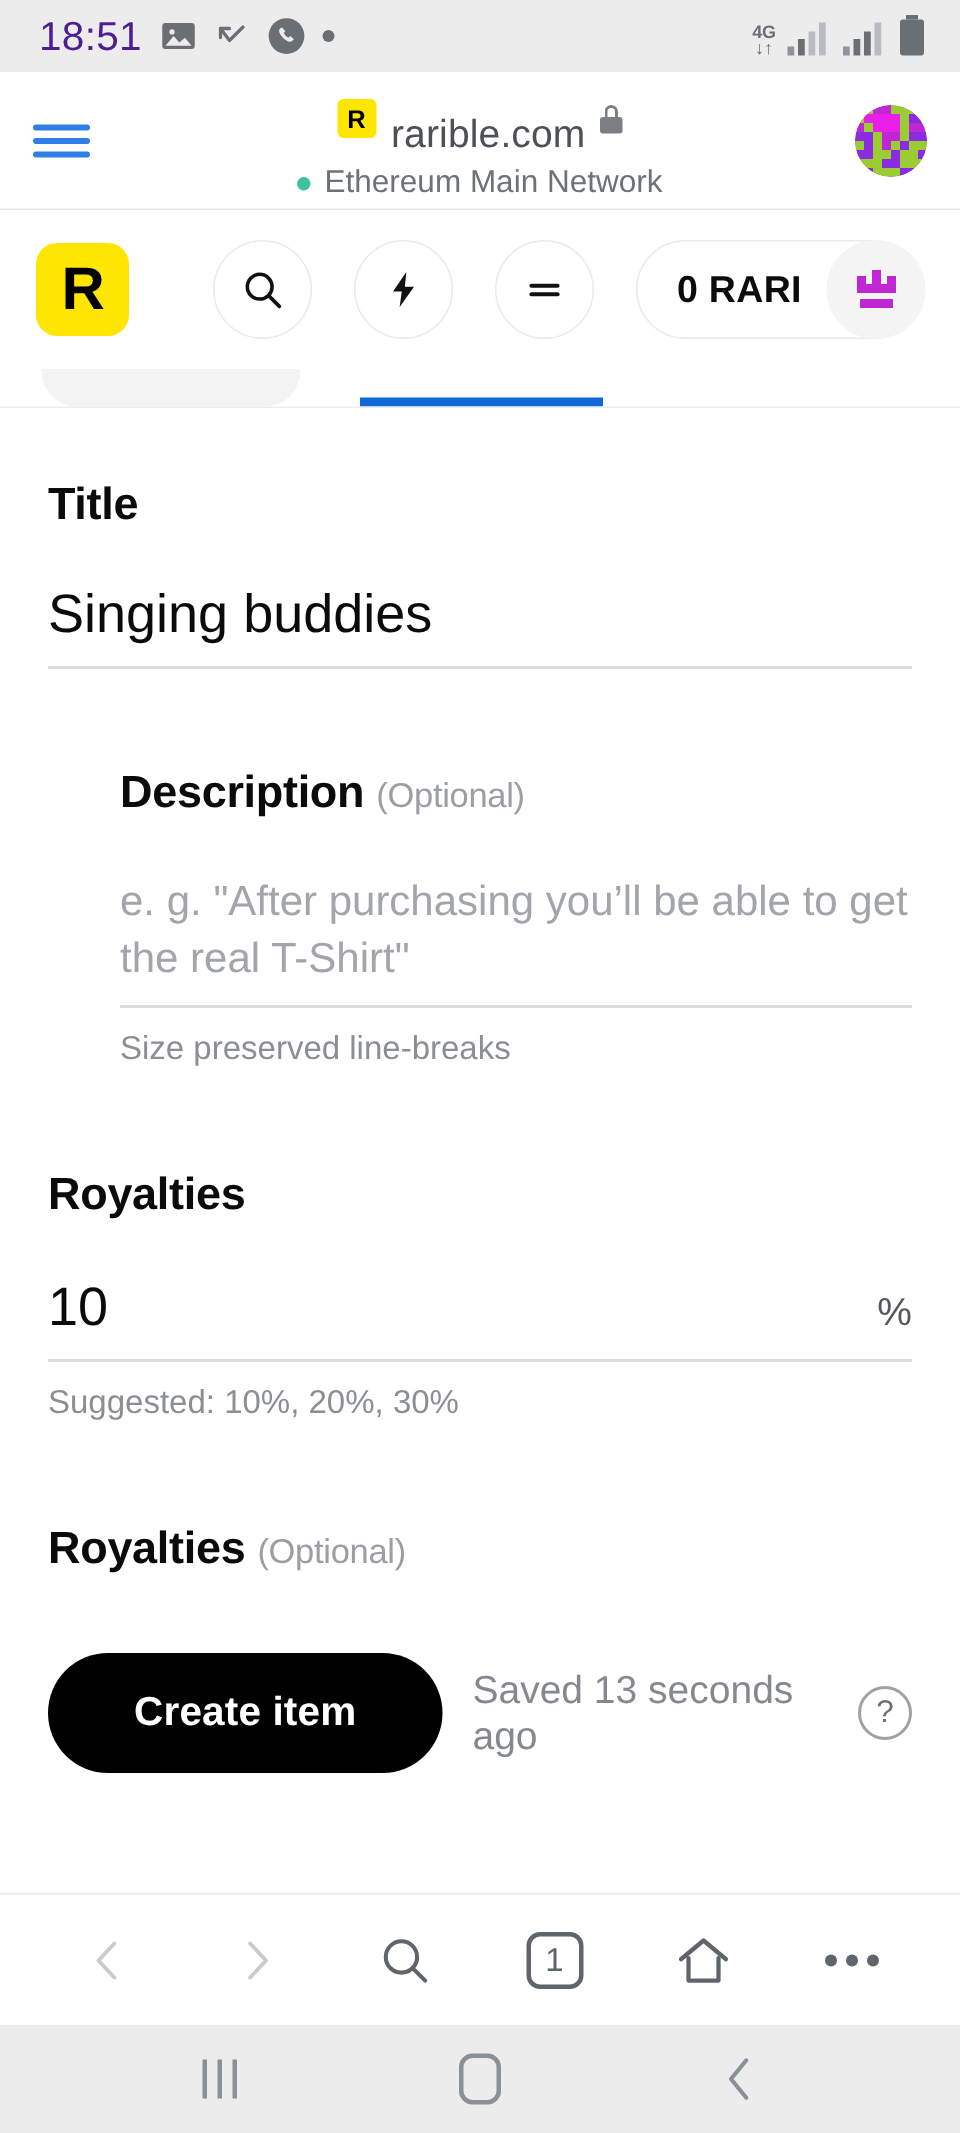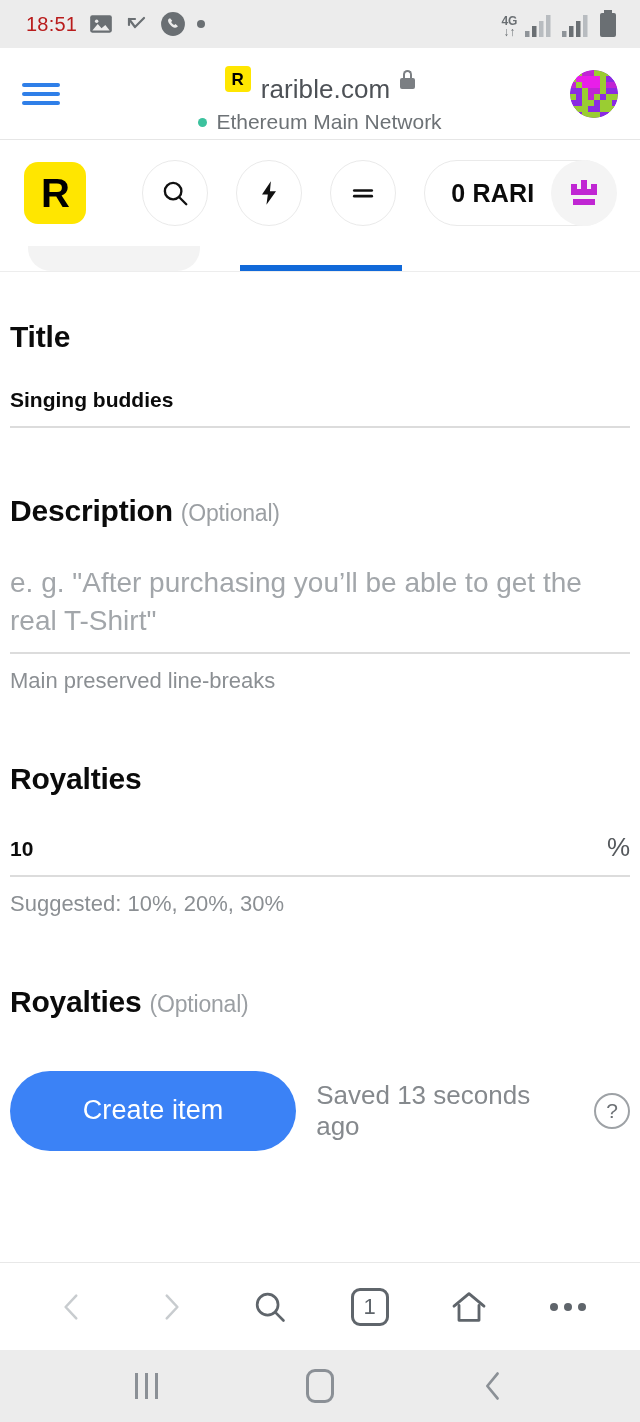--- a/index.html
+++ b/index.html
@@ -23,22 +23,22 @@
   .statusbar {
     height: 48px;
     background: #ececec;
     display: flex;
     align-items: center;
     padding: 0 22px 0 26px;
     flex: 0 0 48px;
   }
   .sb-left { display: flex; align-items: center; gap: 11px; }
   .sb-time {
-    font-size: 20px;
-    color: #b91c1c;
+    font-size: 27px;
+    color: #4c1d95;
     letter-spacing: .2px;
     font-family: "Liberation Sans", sans-serif;
   }
   .sb-right {
     margin-left: auto;
     display: flex;
     align-items: flex-end;
     gap: 7px;
   }
   .net-label {
@@ -172,64 +172,63 @@
   .tab-ghost.active {
     left: 240px; width: 162px;
     background: #fff;
     border-radius: 0;
     border-bottom: 6px solid #1169d9;
   }
 
   
   .body {
     flex: 1 1 auto;
-    padding: 0 10px;
+    padding: 0 32px;
     background: #fff;
     overflow: hidden;
   }
   .section { }
   .section-title {
     font-size: 30px;
     font-weight: 700;
     color: #0b0b0b;
     letter-spacing: -.2px;
   }
   .optional {
     font-size: 23px;
     font-weight: 400;
     color: #9b9fa3;
     margin-left: 8px;
   }
   .field-line {
     border-bottom: 2px solid #dcdcdc;
   }
   .field-value {
-    font-size: 21px;
+    font-size: 36px;
     color: #0b0b0b;
     padding: 0 0 14px 0;
-    font-weight: bold;
   }
   .field-placeholder {
     font-size: 28px;
     color: #a2a6aa;
     line-height: 1.35;
     padding: 0 0 12px 0;
   }
   .hint {
     font-size: 22px;
     color: #8b8f93;
     margin-top: 14px;
   }
 
   
   .title-sec { padding-top: 48px; }
   .title-sec .field-value { margin-top: 34px; }
 
   
-  .desc-sec { padding-top: 66px; }
+  .desc-sec { padding-top: 66px; margin-left: 48px; }
   .desc-sec .field-placeholder { margin-top: 36px; }
 
   
   .roy-sec { padding-top: 68px; }
   .roy-row {
     display: flex;
     align-items: baseline;
     justify-content: space-between;
     margin-top: 36px;
     gap: 39px;
@@ -242,28 +241,28 @@
   .prop-col { flex: 1 1 0; }
 
   
   .action-row {
     display: flex;
     align-items: center;
     padding-top: 52px;
     gap: 20px;
   }
   .create-btn {
-    background: #3b82f6;
+    background: #000000;
     color: #fff;
     border: none;
     border-radius: 40px;
     height: 80px;
     width: 296px;
     font-size: 27px;
-    font-weight: 400;
+    font-weight: 700;
     font-family: "Liberation Sans", sans-serif;
     cursor: pointer;
     letter-spacing: .1px;
   }
   .saved-text { font-size: 26px; color: #85898d; }
   .help-circle {
     width: 36px; height: 36px;
     border-radius: 50%;
     border: 2px solid #9ea2a6;
     display: flex; align-items: center; justify-content: center;
@@ -478,21 +477,21 @@
       </div>
     </div>
 
     <div class="section desc-sec">
       <div class="section-title">
         <span>Description</span><span class="optional">(Optional)</span>
       </div>
       <div class="field-line">
         <div class="field-placeholder">e. g. "After purchasing you’ll be able to get the real T-Shirt"</div>
       </div>
-      <div class="hint">Main preserved line-breaks</div>
+      <div class="hint">Size preserved line-breaks</div>
     </div>
 
     <div class="section roy-sec">
       <div class="section-title">Royalties</div>
       <div class="field-line">
         <div class="roy-row">
           <span class="field-value">10</span>
           <span class="roy-pct">%</span>
         </div>
       </div>

